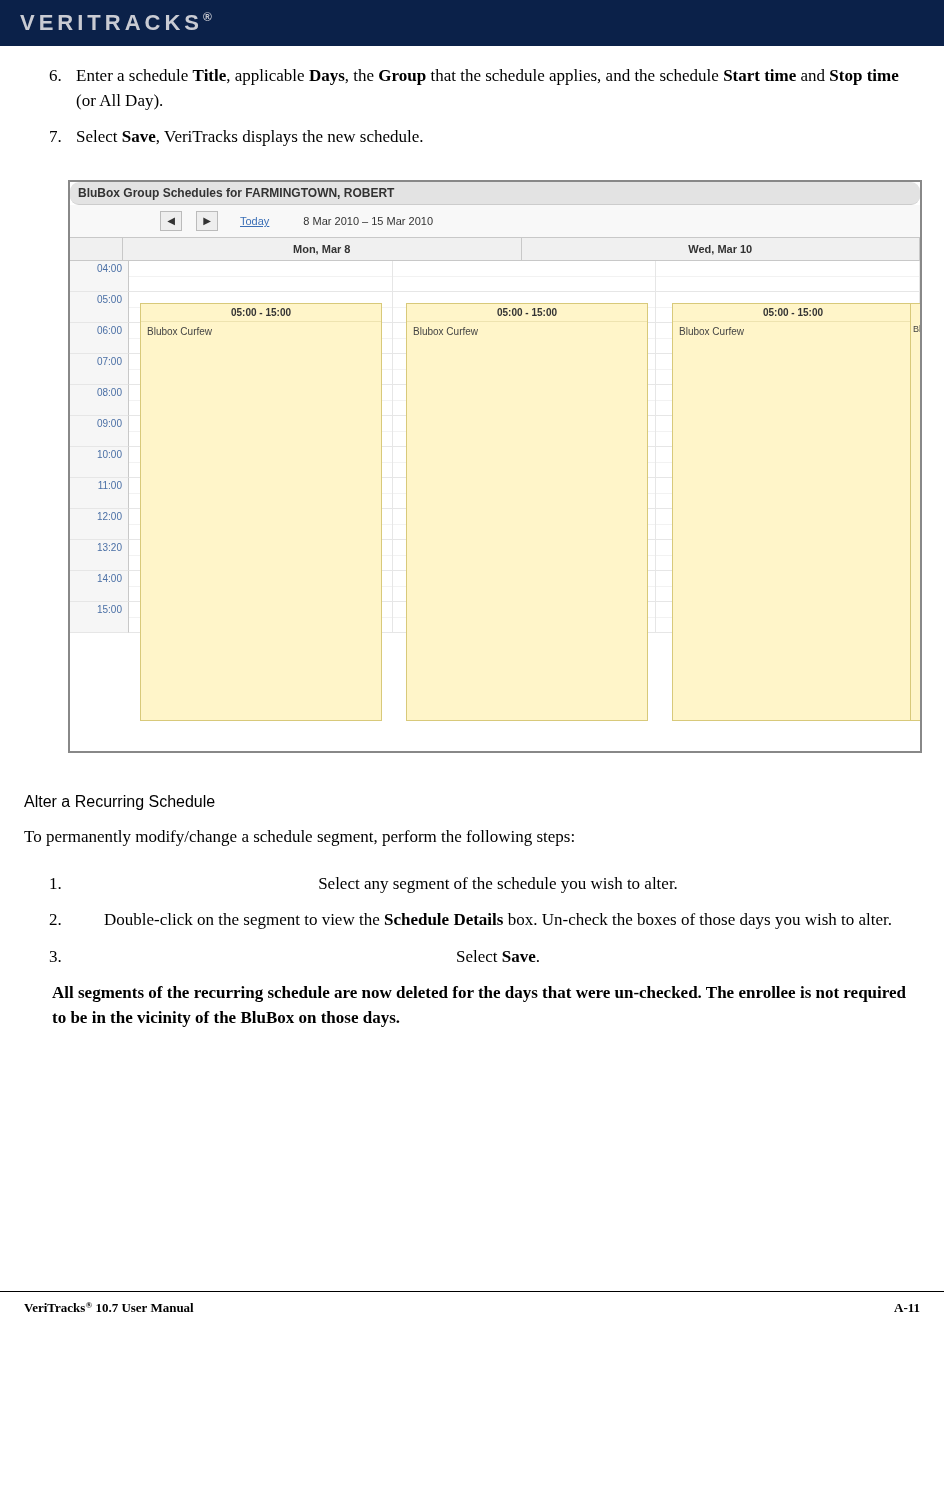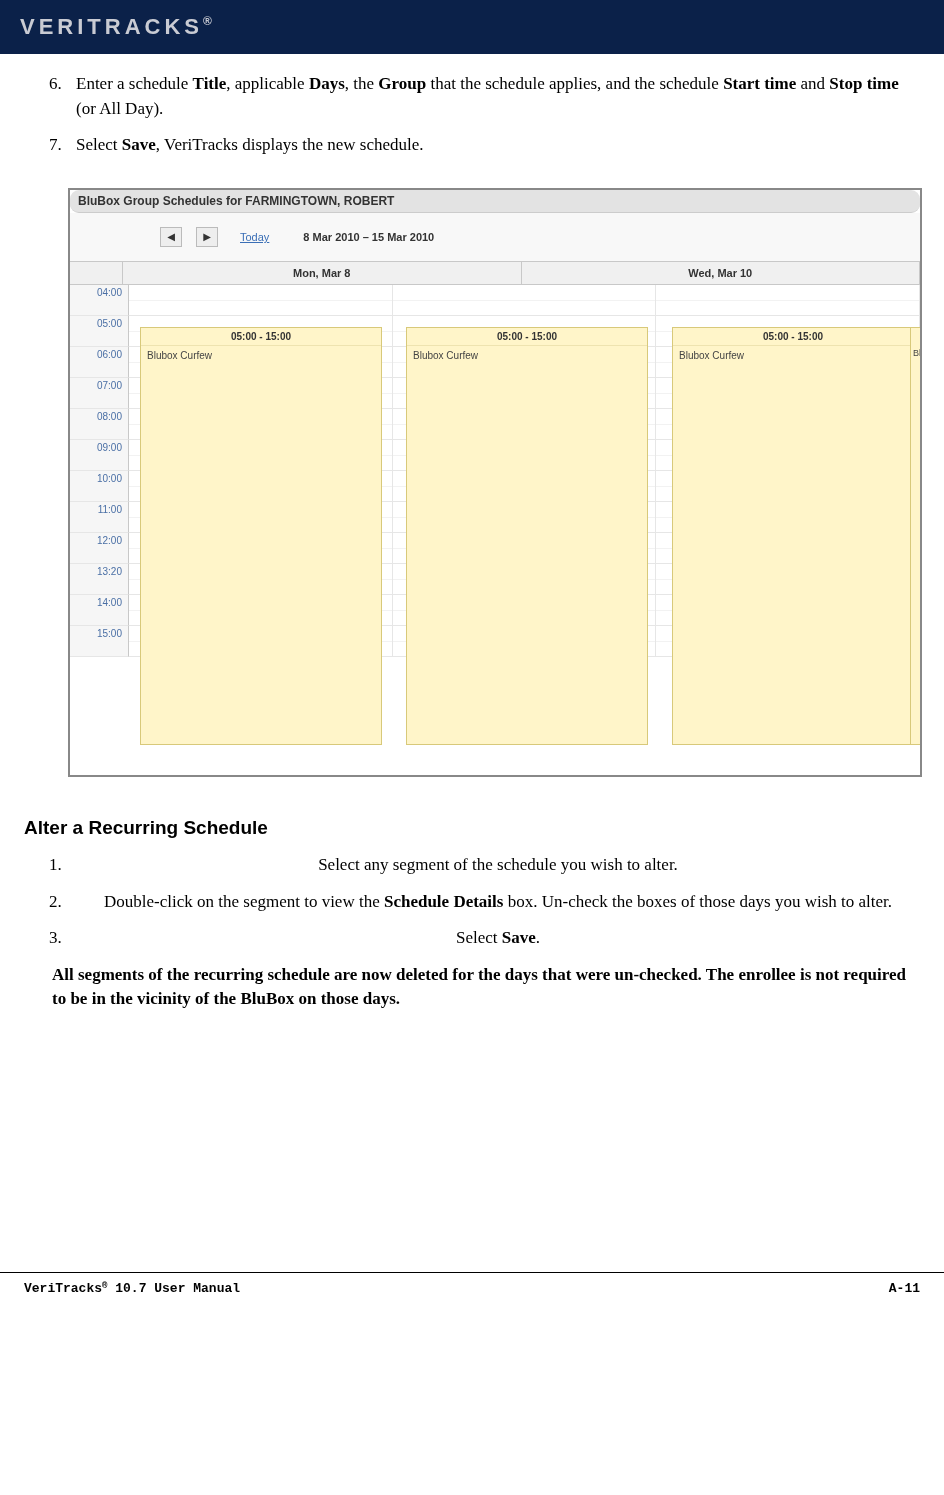--- a/index.html
+++ b/index.html
@@ -6,21 +6,21 @@
     margin: 0;
     padding: 0;
     font-family: "Times New Roman", serif;
     font-size: 17px;
     color: #000;
     background: #fff;
     width: 944px;
   }
   .header-band {
     background: #0b2149;
-    height: 54px;
+    height: 46px;
     display: flex;
     align-items: center;
     padding: 0 20px;
   }
   .header-logo {
     font-family: Arial, sans-serif;
     font-size: 22px;
     letter-spacing: 4px;
     color: #c9cbd3;
     font-weight: bold;
@@ -76,24 +76,24 @@
     height: 18px;
     display: inline-flex;
     align-items: center;
     justify-content: center;
     font-size: 10px;
     color: #333;
   }
   .ss-nav .today-link {
     color: #3b6fb6;
     text-decoration: underline;
-    margin: 12px 8px;
+    margin: 4px 8px;
   }
   .ss-nav .date-range {
-    font-weight: bold;
+    font-weight: normal;
     color: #333;
     margin-left: 12px;
   }
   .ss-dayhead {
     display: flex;
     background: #f0f0f0;
     border-bottom: 1px solid #c8c8c8;
   }
   .ss-dayhead .time-gut {
     width: 52px;
@@ -181,22 +181,22 @@
     background:#fff5c9;
     border:1px solid #d8c97a;
     font-size:9px;
     color:#444;
     padding:20px 2px 0 2px;
     box-sizing:border-box;
     overflow:hidden;
   }
   .section-heading{
     font-family: Arial, sans-serif;
-    font-weight: bold;
-    font-size: 19px;
+    font-weight: normal;
+    font-size: 16px;
     color:#000;
     margin: 10px 0 14px 0;
   }
   .para{
     margin:0 0 22px 0;
     line-height:1.45;
   }
   ol.lower-list{
     margin:0 0 8px 0;
     padding-left:42px;
@@ -212,21 +212,21 @@
     font-weight:bold;
     line-height:1.45;
   }
   .footer{
     position: relative;
     margin-top: 260px;
     padding: 8px 24px 10px 24px;
     border-top: 1px solid #000;
     display:flex;
     justify-content:space-between;
-    font-family: Liberation Mono, monospace;
+    font-family: Liberation Serif, serif;
     font-size: 13px;
     font-weight:bold;
   }
   .footer .sup{font-size:9px;vertical-align:top;}
   b{font-weight:bold;}
 </style>
 </head>
 <body>
 
 <div class="header-band">
@@ -348,20 +348,21 @@
             <div class="ev-time">05:00 - 15:00</div>
             <div class="ev-name">Blubox Curfew</div>
           </div>
           <div class="event-partial">Blu</div>
         </div>
       </div>
     </div>
   </div>
 
   <div class="section-heading">Alter a Recurring Schedule</div>
+  <p class="para">To permanently modify/change a schedule segment, perform the following steps:</p>
 
   <ol class="lower-list">
     <li><span>Select any segment of the schedule you wish to alter.</span></li>
     <li><span>Double-click on the segment to view the <b>Schedule Details</b> box.  Un-check the boxes of those days you wish to alter.</span></li>
     <li><span>Select <b>Save</b>.</span></li>
   </ol>
 
   <p class="bold-para">All segments of the recurring schedule are now deleted for the days that were un-checked.  The enrollee is not required to be in the vicinity of the BluBox on those days.</p>
 
 </div>

